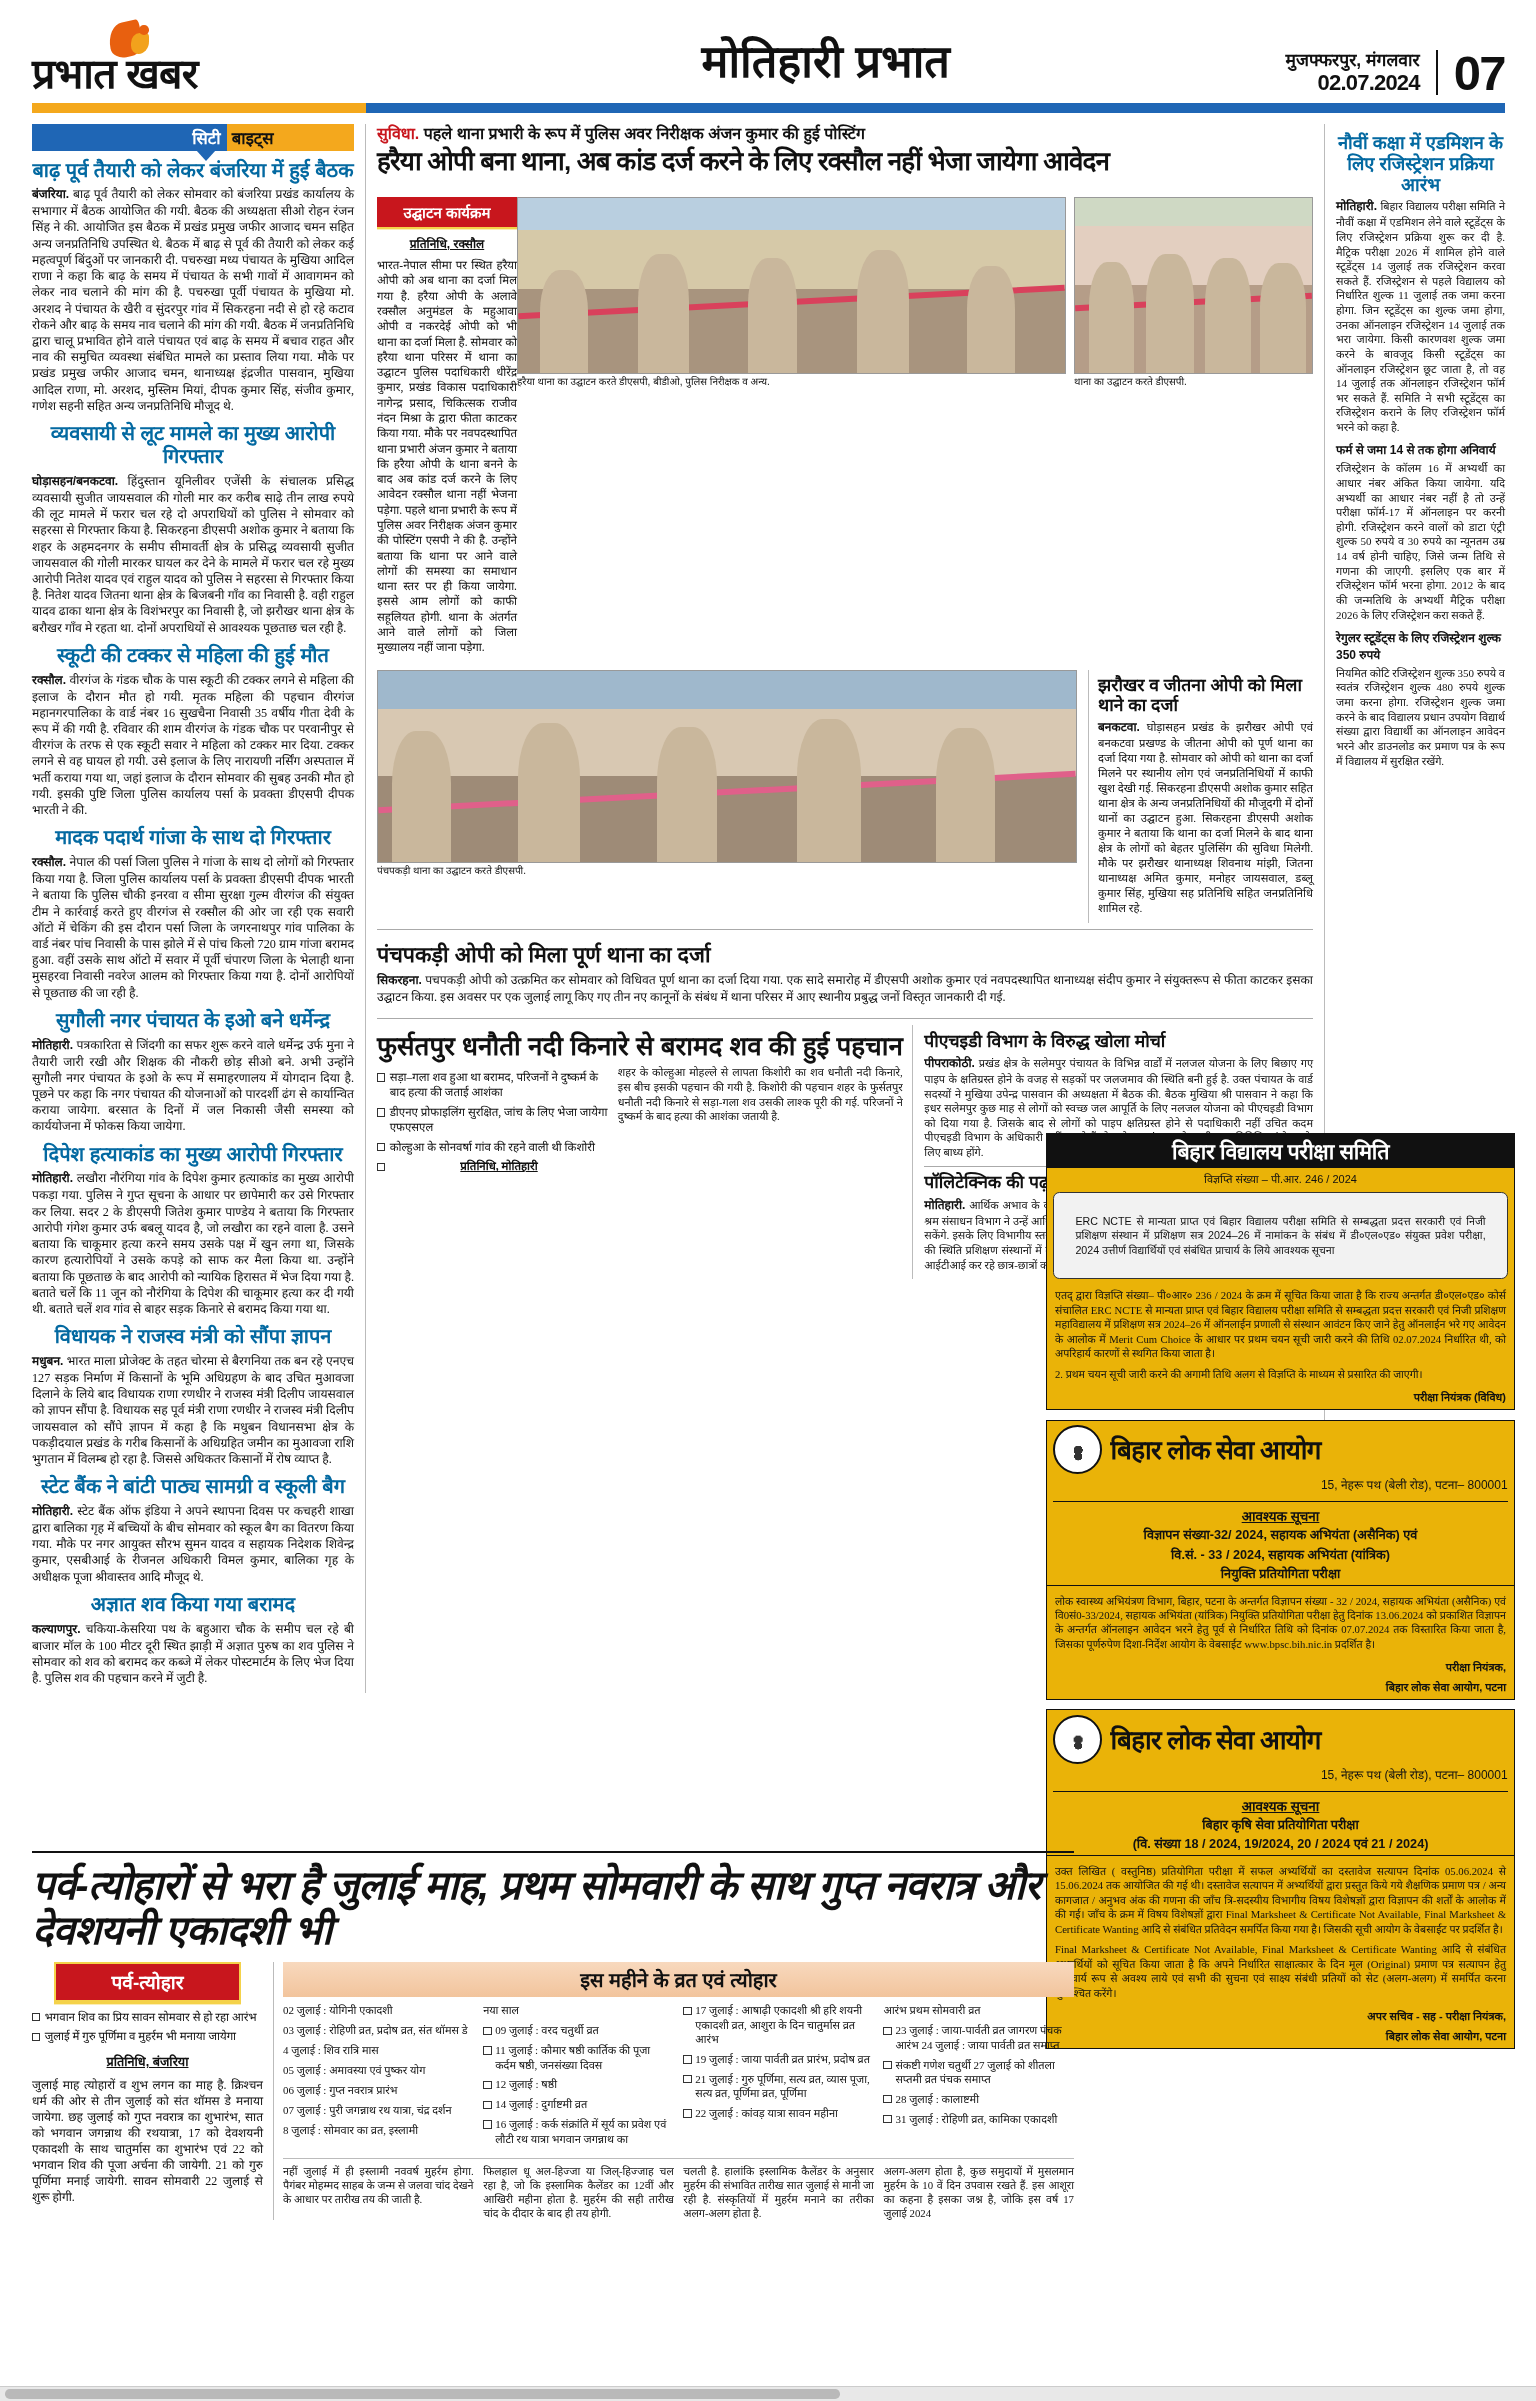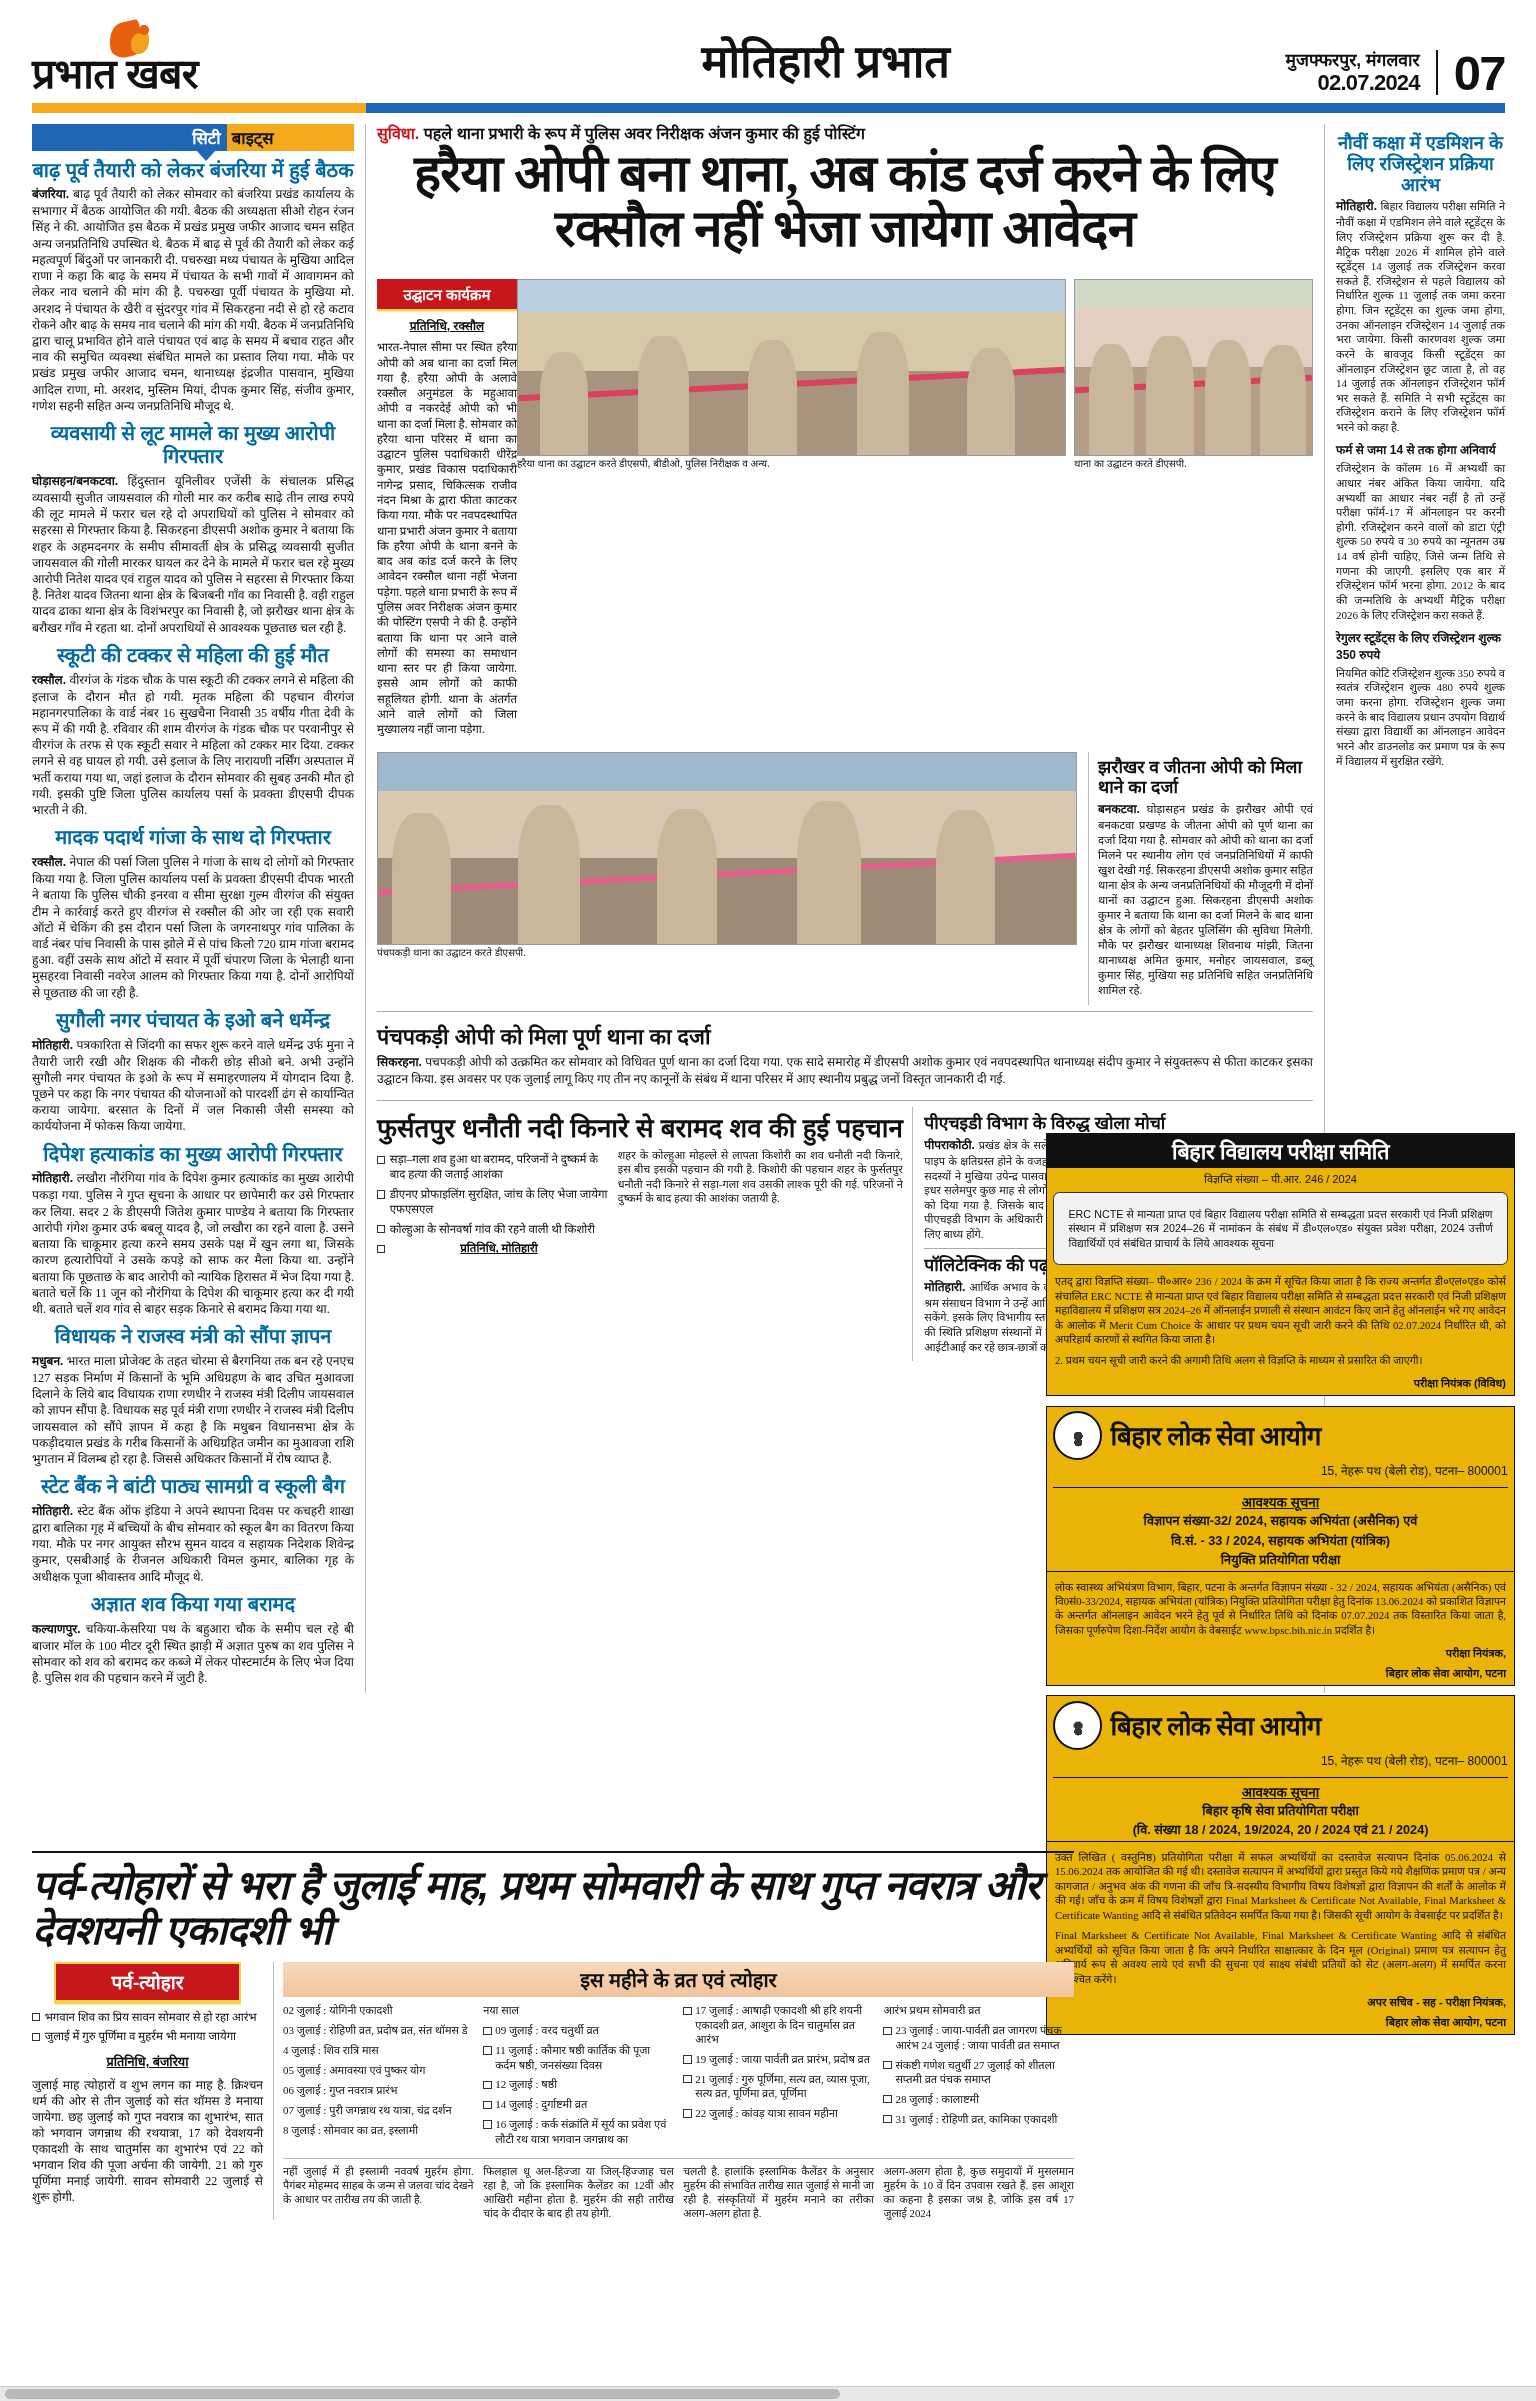--- a/index.html
+++ b/index.html
@@ -45,21 +45,21 @@
 
   h2.hl{font-family:"Liberation Sans","DejaVu Sans",sans-serif;font-weight:bold;font-size:20px;line-height:1.15;margin:8px 0 4.8px 0;color:#0369a1;text-align:center;}
   h2.hl.sm{font-size:18.3px;}
   p.body{font-size:12.2px;line-height:1.33;text-align:justify;margin:0 0 6.4px 0;font-family:"Liberation Serif",serif;}
   p.body b{font-family:"Liberation Sans",sans-serif;font-size:12px;}
   .dl-rule{border:0;border-top:0.8px solid #aaa;margin:6.4px 0;}
 
   
   .kicker{font-family:"Liberation Sans",sans-serif;font-size:16px;font-weight:bold;line-height:1.25;margin-bottom:3.2px;}
   .kicker .red{color:#c8161d;}
-  h1.lead{font-family:Liberation Serif, serif;font-weight:bold;font-size:51px;line-height:1.08;margin:1.6px 0 8px 0;letter-spacing:-0.8px;text-align:center;}
+  h1.lead{font-family:Liberation Sans, sans-serif;font-weight:bold;font-size:26px;line-height:1.08;margin:1.6px 0 8px 0;letter-spacing:-0.8px;}
 
   .lead-row{display:flex;margin-top:22px;}
   .lead-narrow{width:140px;flex:0 0 140px;}
   .badge-udghatan{border:1.6px solid #c8161d;background:#c8161d;color:#fff;font-family:"Liberation Sans",sans-serif;font-weight:bold;font-size:15px;text-align:center;padding:4px 1.6px;box-shadow:0 2.4px 0 #f4d24a;}
   .byline{text-align:center;font-family:"Liberation Sans",sans-serif;font-weight:bold;font-size:12px;text-decoration:underline;margin:8px 0 6.4px 0;}
   .photos{flex:1;display:flex;gap:8px;}
   .photo{border:0.8px solid #999;background:#cdbfae;position:relative;overflow:hidden;}
   .cap{font-size:10px;font-family:"Liberation Sans",sans-serif;padding-top:2.4px;line-height:1.2;}
 
   
@@ -72,21 +72,21 @@
   h3.sub{font-family:"Liberation Sans",sans-serif;font-weight:bold;font-size:21.5px;line-height:1.12;margin:6.4px 0 4.8px 0;}
   h3.sub.sml{font-size:17.5px;}
   .bullets{list-style:none;margin:4.8px 0;padding:0;font-size:11.5px;line-height:1.3;}
   .bullets li{position:relative;padding-left:12.7px;margin-bottom:4.8px;}
   .bullets li::before{content:"";position:absolute;left:0;top:3.2px;width:6.4px;height:6.4px;border:1.1px solid #333;}
 
   
   .ad{border:1.6px solid #111;margin-bottom:9.5px;background:#eab308;}
   .ad-hdr-black{background:#111;color:#fff;text-align:center;font-family:"Liberation Sans",sans-serif;font-weight:bold;font-size:21.5px;padding:2.4px 0;letter-spacing:-0.4px;}
   .ad-sub{text-align:center;font-family:"Liberation Sans",sans-serif;font-size:11px;padding:3.2px 0 1.6px 0;}
-  .ad-inner{border:1.2px solid #333;border-radius:6.4px;margin:4.8px 6.4px;padding:14px;font-size:10.7px;line-height:1.32;text-align:justify;background:#f2f2f2;font-family:"Liberation Sans",sans-serif;}
+  .ad-inner{border:1.2px solid #333;border-radius:6.4px;margin:4.8px 6.4px;padding:21px;font-size:10.7px;line-height:1.32;text-align:justify;background:#f2f2f2;font-family:"Liberation Sans",sans-serif;}
   .ad-body{padding:4.8px 8px 6.4px 8px;font-size:10.7px;line-height:1.35;text-align:justify;}
   .ad-sign{text-align:right;font-family:"Liberation Sans",sans-serif;font-weight:bold;font-size:11px;padding:1.6px 8px 4.8px 0;}
   .bpsc-hdr{display:flex;align-items:center;gap:8px;padding:4.8px 6.4px 1.6px 6.4px;}
   .bpsc-seal{width:45px;height:45px;border-radius:50%;border:2.4px double #111;flex:0 0 45px;position:relative;background:#fff;}
   .bpsc-seal::after{content:"";position:absolute;left:50%;top:50%;transform:translate(-50%,-50%);width:20.7px;height:20.7px;background:radial-gradient(circle,#333 30%,transparent 31%),radial-gradient(circle at 50% 80%,#333 20%,transparent 21%);}
   .bpsc-name{font-family:"Liberation Sans",sans-serif;font-weight:bold;font-size:26px;line-height:1;letter-spacing:-0.8px;}
   .bpsc-addr{text-align:right;font-family:"Liberation Sans",sans-serif;font-size:12px;padding-bottom:8px;border-bottom:1.2px solid #111;margin:0 6.4px;}
   .ad-note{text-align:center;font-family:"Liberation Sans",sans-serif;font-weight:bold;font-size:13.5px;padding:4.8px 0 1.6px 0;text-decoration:underline;}
   .ad-line{text-align:center;font-family:"Liberation Sans",sans-serif;font-weight:bold;font-size:12.7px;line-height:1.4;padding:0.8px 6.4px;}
 

